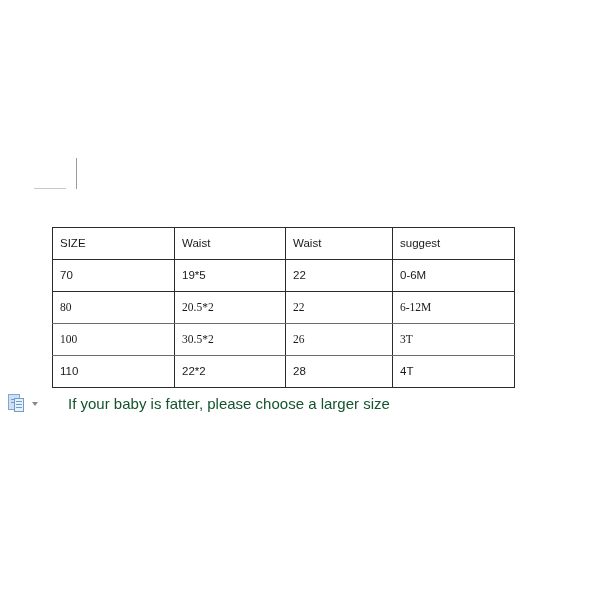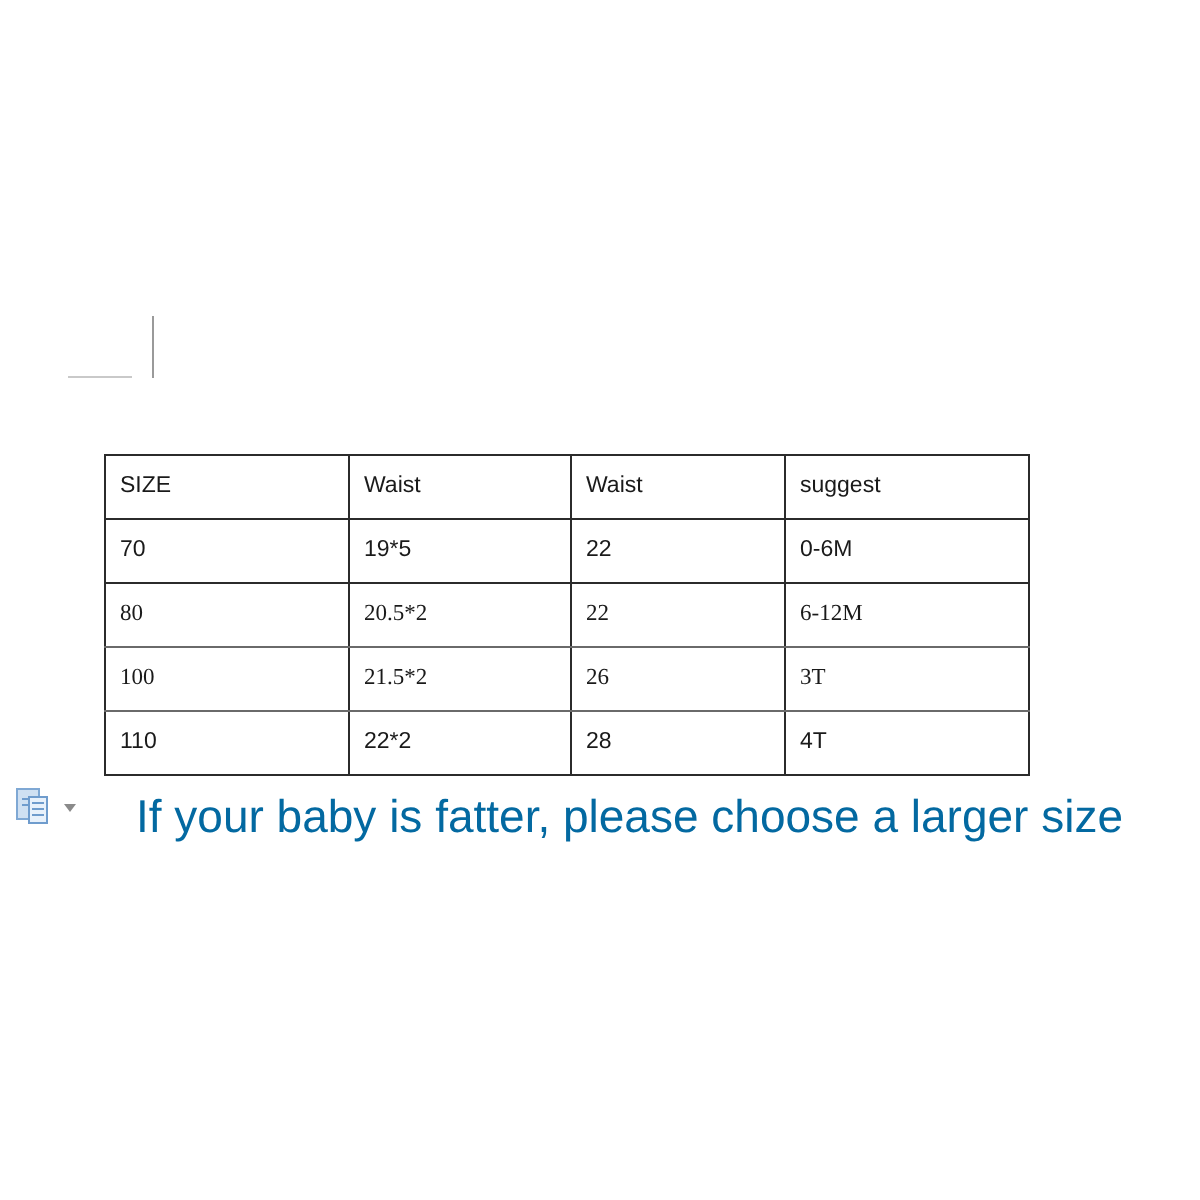--- a/index.html
+++ b/index.html
@@ -138,23 +138,23 @@
     border-right: 3.5px solid transparent;
     border-top: 4px solid #8a8a8a;
     display: block;
   }
 
   
   #caption {
     position: absolute;
     left: 68px;
     top: 395px;
-    font-size: 23px;
+    font-size: 15px;
     line-height: 1.2;
-    color: #0369a1;
+    color: #14532d;
     white-space: nowrap;
   }
 </style>
 </head>
 <body>
 
 <div id="doc-canvas">
 
   <div id="margin-mark"></div>
   <div id="text-caret"></div>
@@ -180,21 +180,21 @@
         <td>0-6M</td>
       </tr>
       <tr class="row-alt">
         <td>80</td>
         <td>20.5*2</td>
         <td>22</td>
         <td>6-12M</td>
       </tr>
       <tr class="row-alt">
         <td>100</td>
-        <td>21.5*2</td>
+        <td>30.5*2</td>
         <td>26</td>
         <td>3T</td>
       </tr>
       <tr>
         <td>110</td>
         <td>22*2</td>
         <td>28</td>
         <td>4T</td>
       </tr>
     </tbody>

